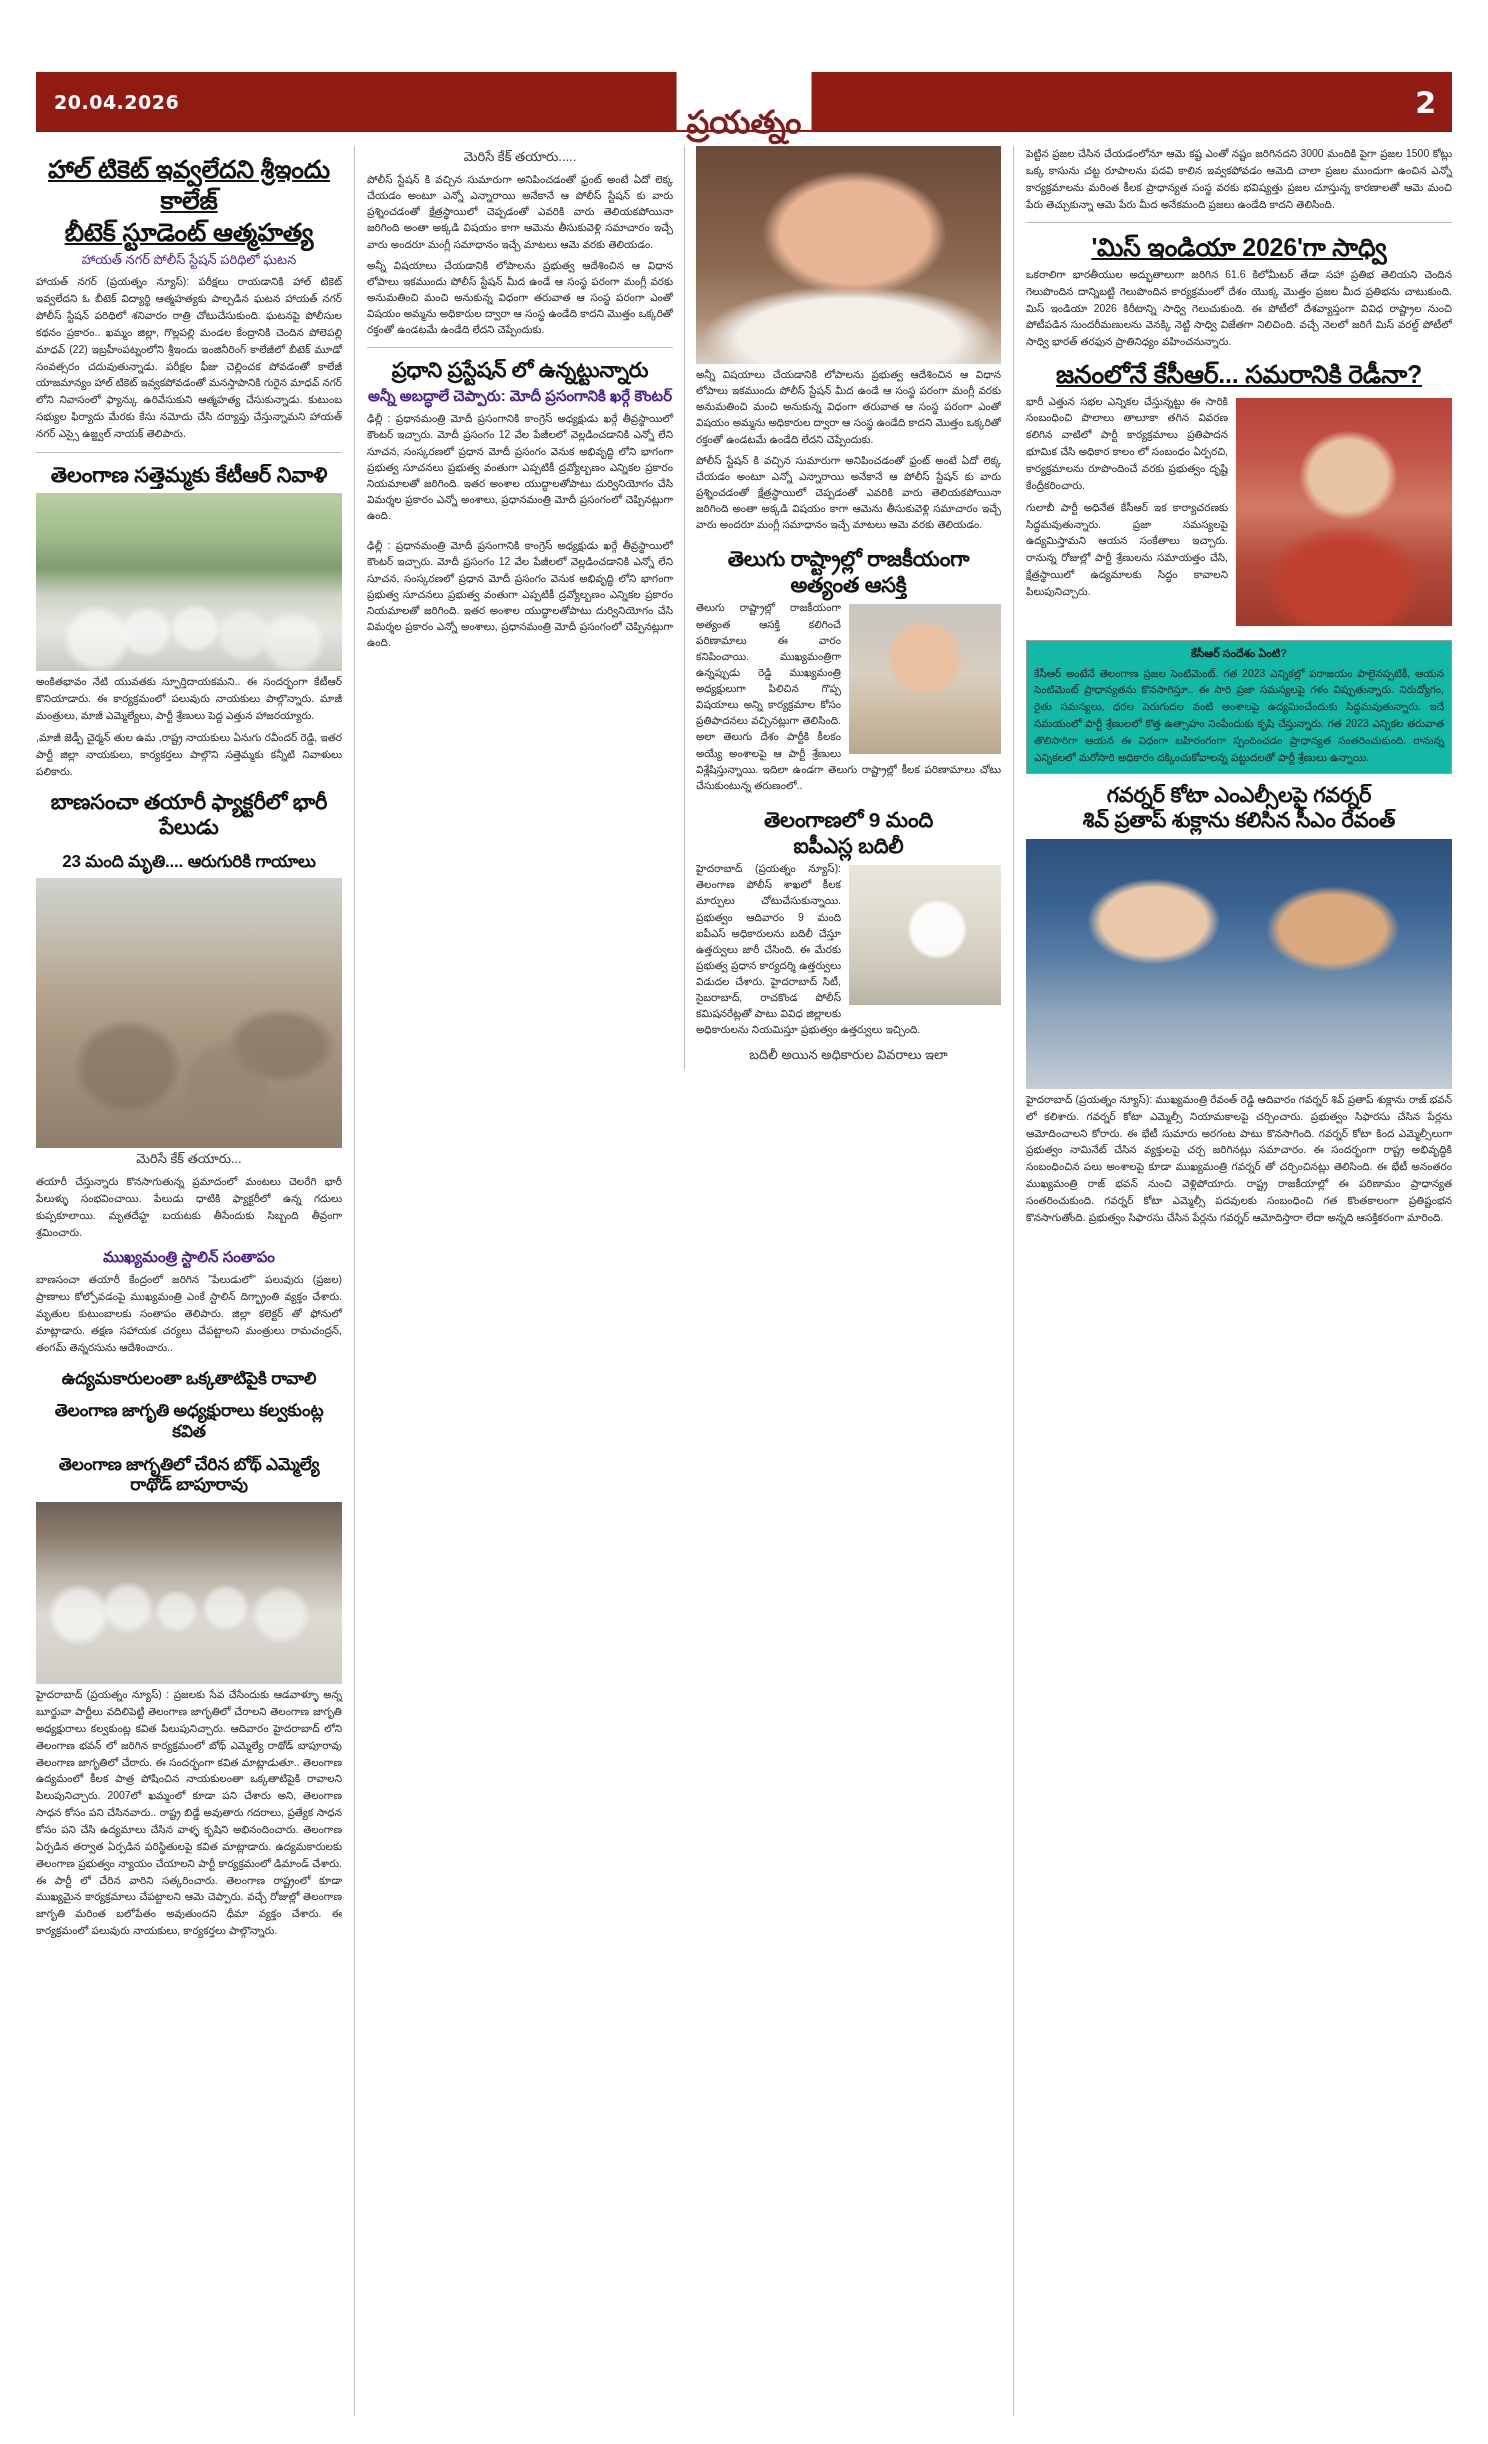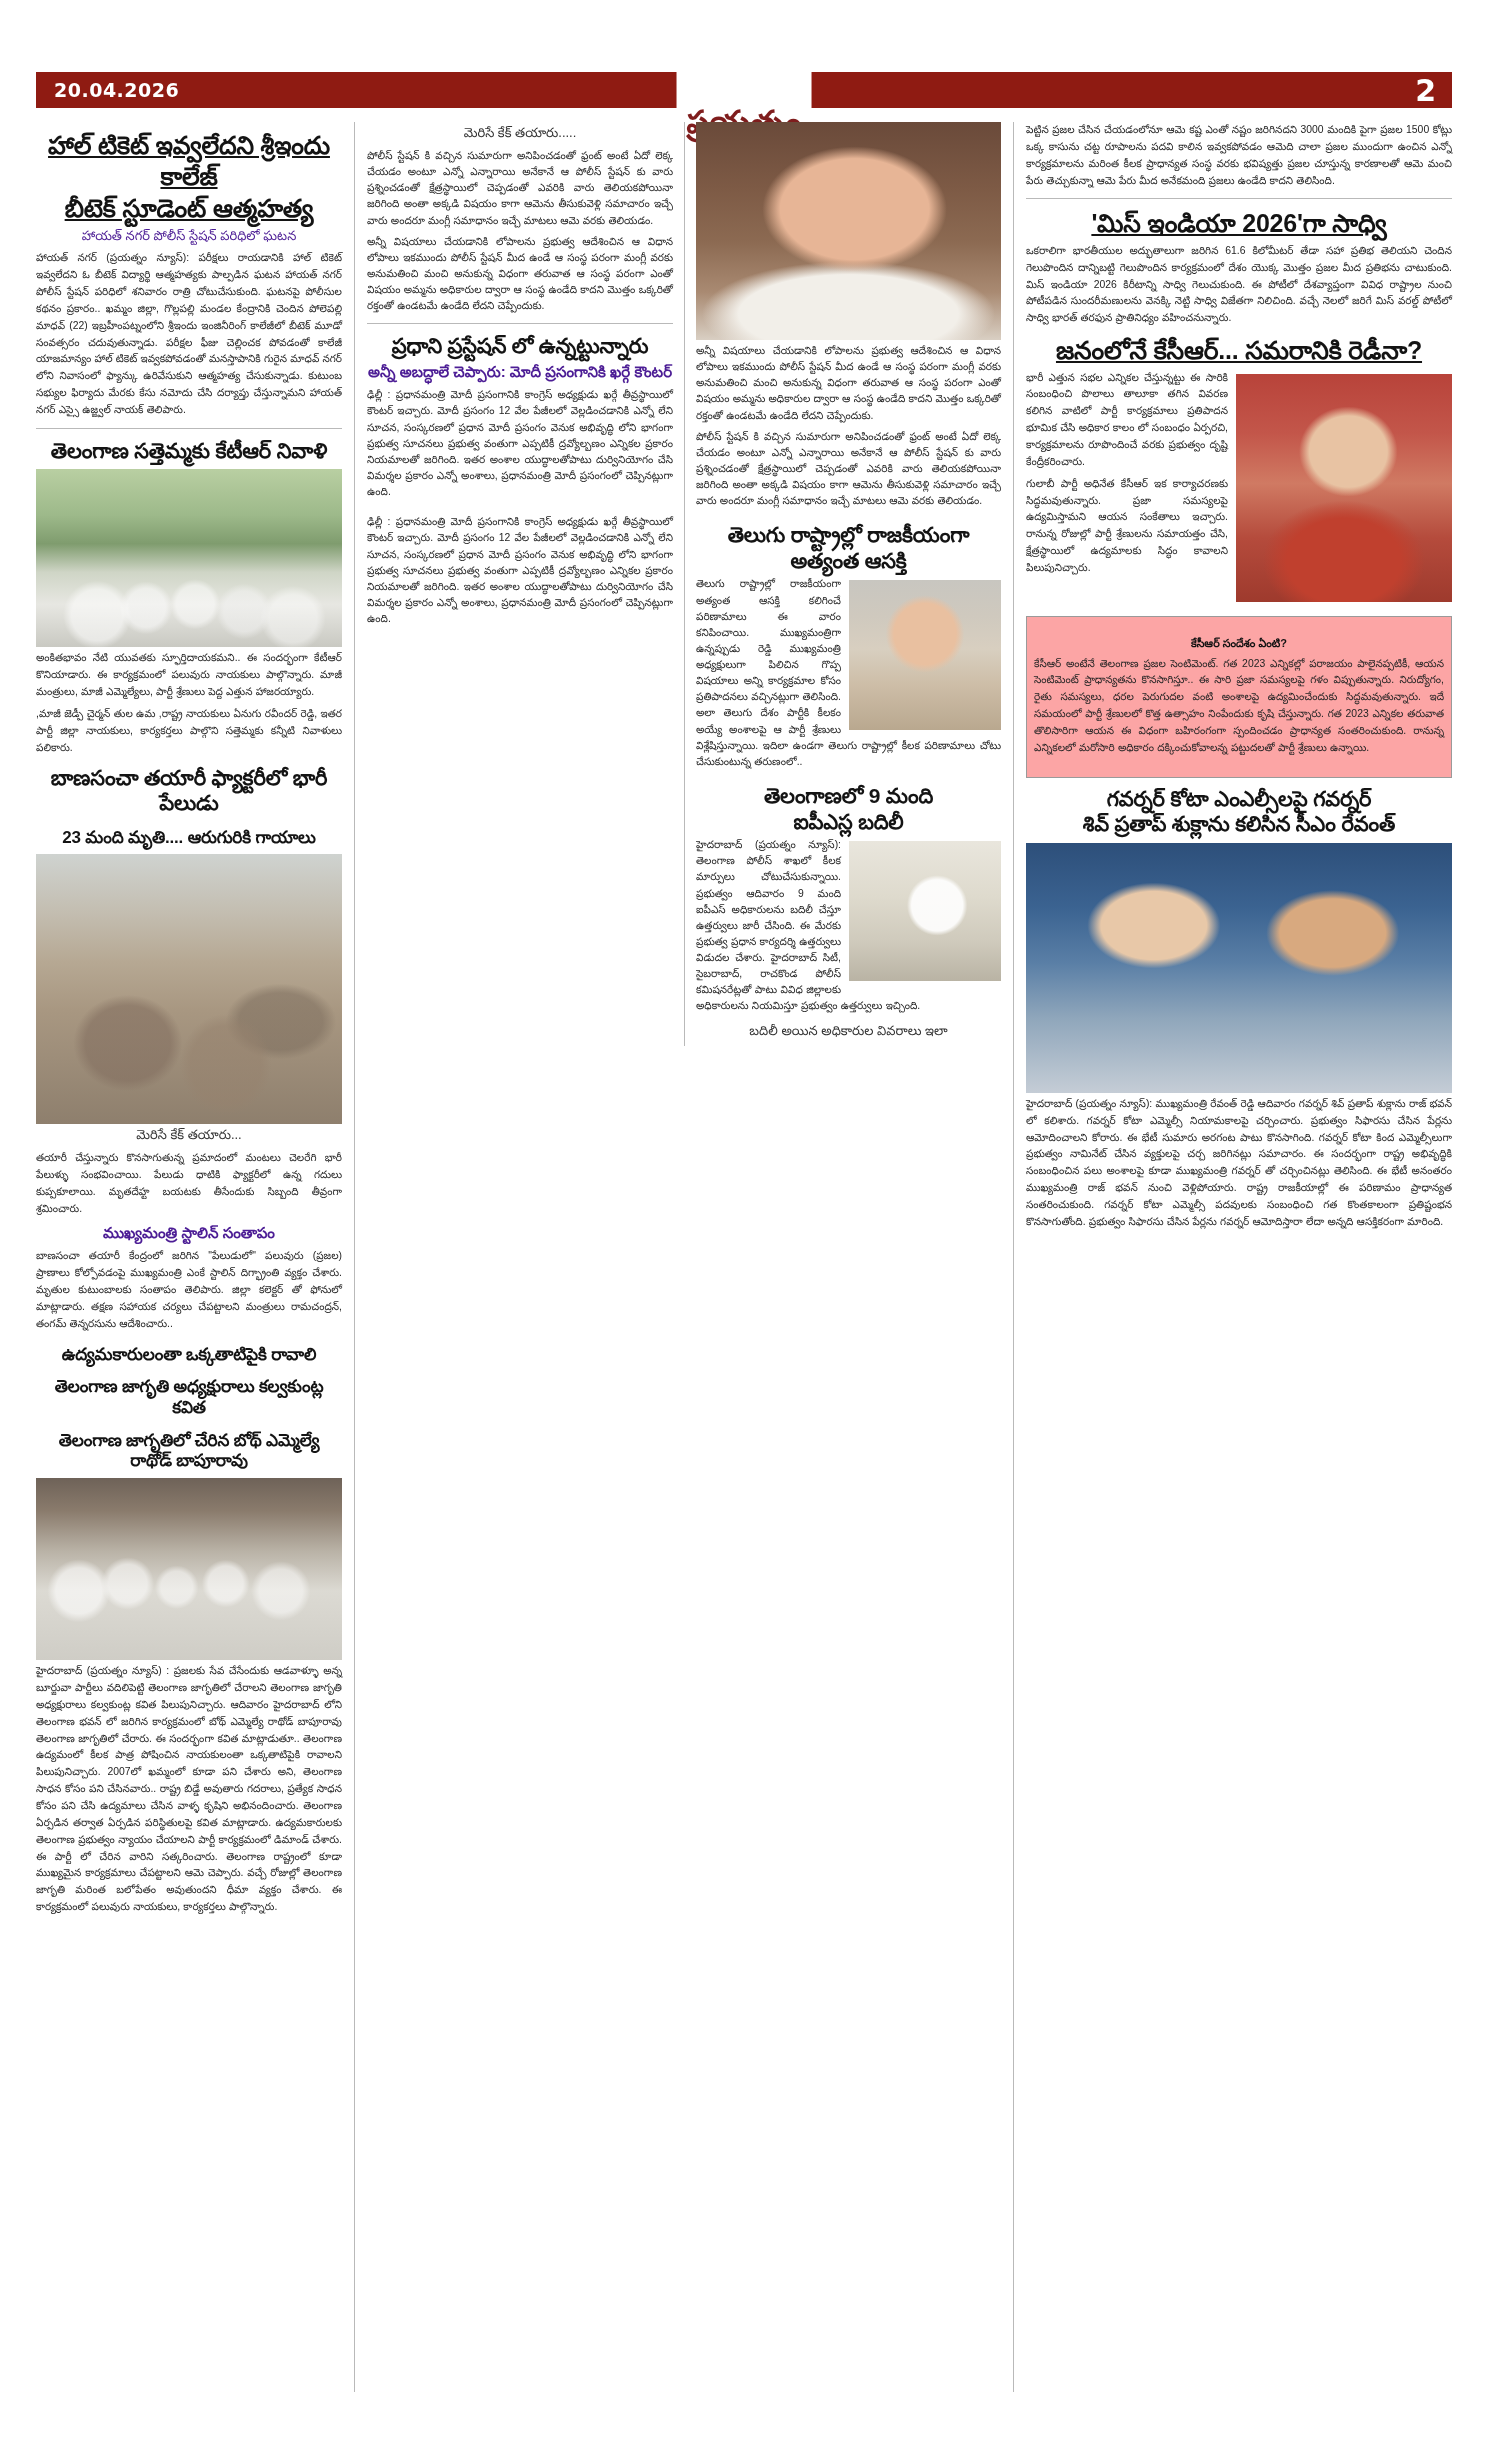--- a/index.html
+++ b/index.html
@@ -14,21 +14,21 @@
     position:relative;
     width:1488px;height:2444px;
     box-sizing:border-box;
     padding:0;
   }
 
   
   .masthead{
     position:relative;
     margin:72px 36px 0 36px;
-    height:36px;
+    height:60px;
     background:#8f1b12;
     display:flex;align-items:center;
   }
   .masthead .date{
     color:#fff;font-weight:bold;font-size:19px;
     letter-spacing:.5px;margin-left:18px;
     font-family:"DejaVu Sans",sans-serif;
   }
   .masthead .logo-box{
     position:absolute;left:50%;top:-4px;transform:translateX(-50%);
@@ -164,23 +164,23 @@
   }
   
   .ph-doc{
     background:
       radial-gradient(circle at 58% 46%, rgba(255,255,255,.9) 0 22%, rgba(255,255,255,0) 26%),
       linear-gradient(180deg,#e9e6dd 0%,#dedacd 40%,#cfcabc 72%,#b9b3a4 100%);
   }
 
   .kcr-box{
     border:1px solid #9a9a9a;
-    padding:20px 7px;
+    padding:6px 7px;
     margin:9px 0 6px 0;
-    background:#fca5a5;
+    background:#14b8a6;
   }
   .kcr-box .box-title{
     font-size:11px;font-weight:bold;text-align:center;margin:0 0 4px 0;color:#111;
   }
   .flow{overflow:hidden;}
   .photo-float-r{float:right;width:152px;margin:4px 0 5px 8px;}
 </style>
 </head>
 <body>
 

